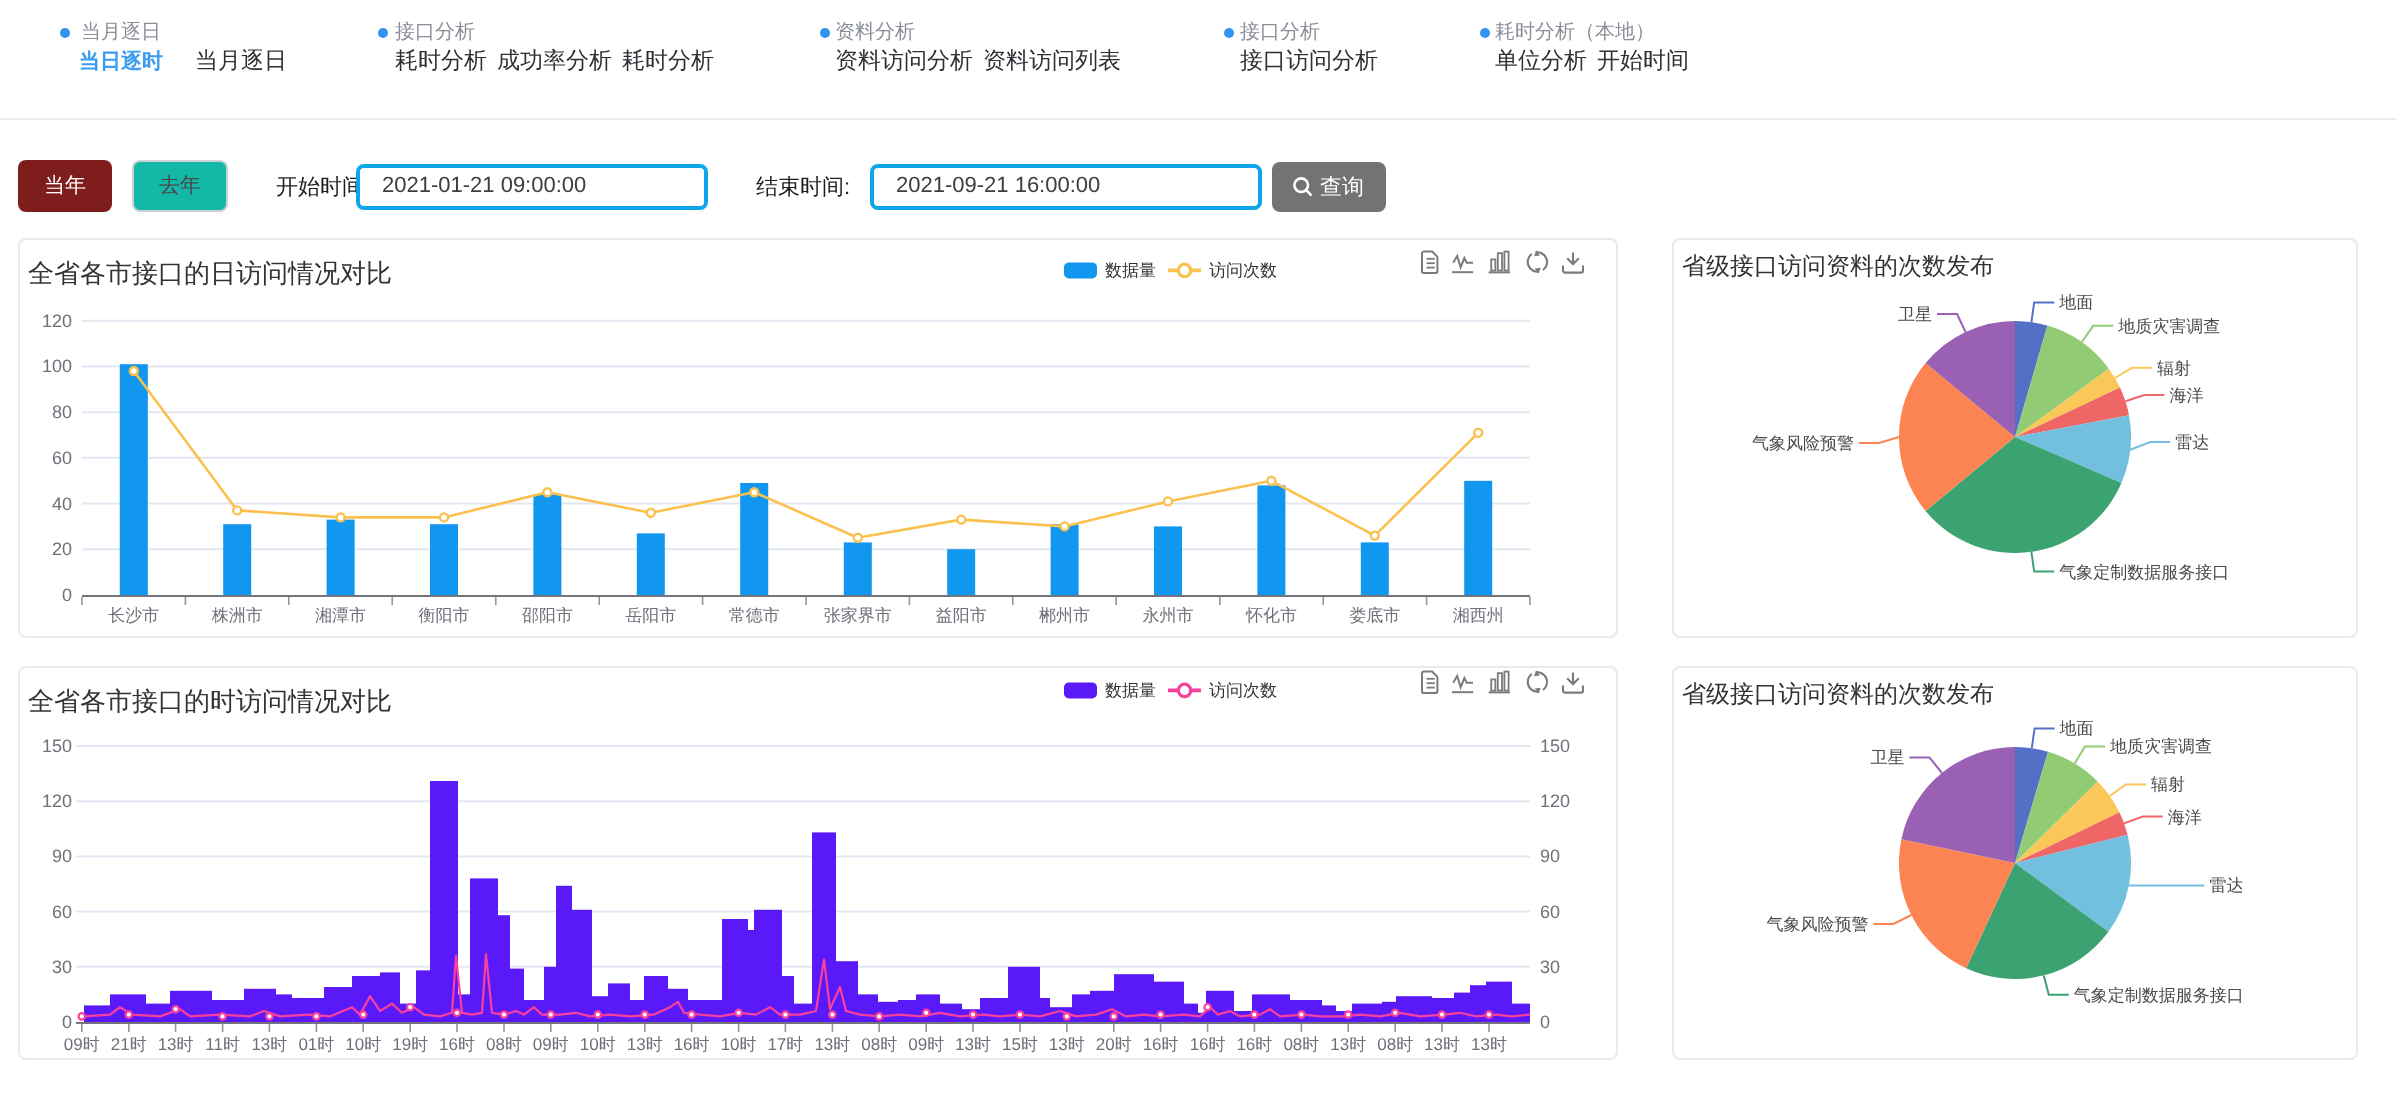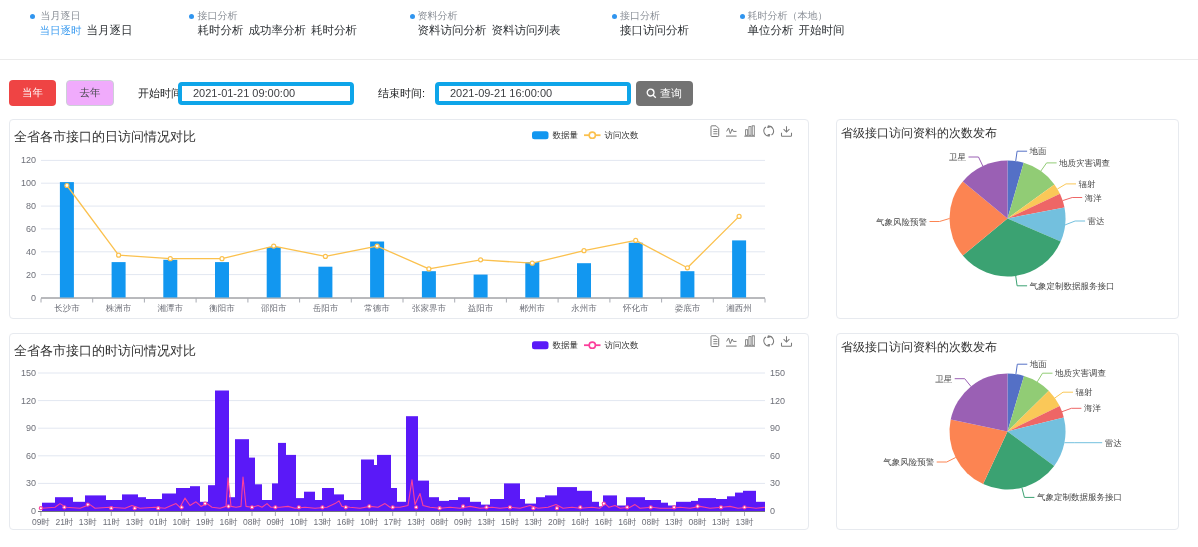--- a/index.html
+++ b/index.html
@@ -1,46 +1,46 @@
 <!DOCTYPE html>
 <html><head><meta charset="utf-8">
 <style>
 *{margin:0;padding:0;box-sizing:border-box}
 html,body{width:1198px;height:547px;background:#fff;font-family:"Liberation Sans",sans-serif;position:relative;overflow:hidden}
 .abs{position:absolute}
 .navdot{position:absolute;top:13.5px;width:5px;height:5px;border-radius:50%;background:#3095ef}
 .navtitle{position:absolute;top:8.5px;font-size:10px;color:#8a8f97}
 .navitems{position:absolute;top:22.8px;font-size:11.5px;color:#2d3135;white-space:nowrap}
 .navitems span{margin-right:5px}
-.navitems span.act{color:#3c9cf0;font-weight:normal;font-size:10.5px;margin-right:5px}
+.navitems span.act{color:#3c9cf0;font-weight:bold;font-size:10.5px;margin-right:16px}
 .panel{position:absolute;background:#fff;border:1px solid #e7eaef;border-radius:4px}
 .ptitle{position:absolute;font-size:13px;font-weight:normal;color:#333}
 .btn{position:absolute;height:26px;border-radius:4px;font-size:11px;display:flex;align-items:center;justify-content:center}
-.inp{position:absolute;height:23px;border:4px solid #0ea5e9;border-radius:4px;font-size:11px;color:#3c3e42;display:flex;align-items:center;padding-left:11px;background:#fff}
+.inp{position:absolute;height:23px;border:2px solid #0ea5e9;border-radius:4px;font-size:11px;color:#3c3e42;display:flex;align-items:center;padding-left:11px;background:#fff}
 .lbl{position:absolute;font-size:11px;color:#1c1d1f}
 </style></head>
 <body>
 <div class="navdot" style="left:29.5px"></div>
 <div class="navtitle" style="left:40.5px">当月逐日</div>
 <div class="navitems" style="left:39.5px"><span class="act">当日逐时</span><span>当月逐日</span></div>
 <div class="navdot" style="left:189px"></div>
 <div class="navtitle" style="left:197.5px">接口分析</div>
 <div class="navitems" style="left:197.5px"><span>耗时分析</span><span>成功率分析</span><span>耗时分析</span></div>
 <div class="navdot" style="left:409.5px"></div>
 <div class="navtitle" style="left:417.5px">资料分析</div>
 <div class="navitems" style="left:417.5px"><span>资料访问分析</span><span>资料访问列表</span></div>
 <div class="navdot" style="left:611.5px"></div>
 <div class="navtitle" style="left:620px">接口分析</div>
 <div class="navitems" style="left:620px"><span>接口访问分析</span></div>
 <div class="navdot" style="left:740px"></div>
 <div class="navtitle" style="left:747.5px">耗时分析（本地）</div>
 <div class="navitems" style="left:747.5px"><span>单位分析</span><span>开始时间</span></div>
 <div class="abs" style="left:0;top:59px;width:1198px;height:1px;background:#ebebeb"></div>
-<div class="btn" style="left:9px;top:80px;width:47px;background:#ef4444;color:#fff;font-size:10.5px">当年</div>
-<div class="btn" style="left:66px;top:80px;width:48px;background:#f0abfc;border:1px solid #ccd0d7;color:#46484c;font-size:10.5px">去年</div>
+<div class="btn" style="left:9px;top:80px;width:47px;background:#7f1d1d;color:#fff;font-size:10.5px">当年</div>
+<div class="btn" style="left:66px;top:80px;width:48px;background:#14b8a6;border:1px solid #ccd0d7;color:#46484c;font-size:10.5px">去年</div>
 <div class="lbl" style="left:138px;top:86px">开始时间:</div>
 <div class="inp" style="left:178px;top:81.5px;width:176px">2021-01-21 09:00:00</div>
 <div class="lbl" style="left:378px;top:86px">结束时间:</div>
 <div class="inp" style="left:435px;top:81.5px;width:196px">2021-09-21 16:00:00</div>
 <div class="btn" style="left:635.5px;top:80.5px;width:57px;height:25px;background:#737373;color:#fff;font-size:11px">
 <svg width="11" height="11" viewBox="0 0 11 11" style="margin-right:3px">
       <circle cx="4.6" cy="4.6" r="3.4" fill="none" stroke="#fff" stroke-width="1.3"></circle>
       <line x1="7.2" y1="7.2" x2="9.8" y2="9.8" stroke="#fff" stroke-width="1.3"></line>
     </svg>查询</div>
 <div class="panel" style="left:9px;top:119px;width:800px;height:199.5px"></div>

